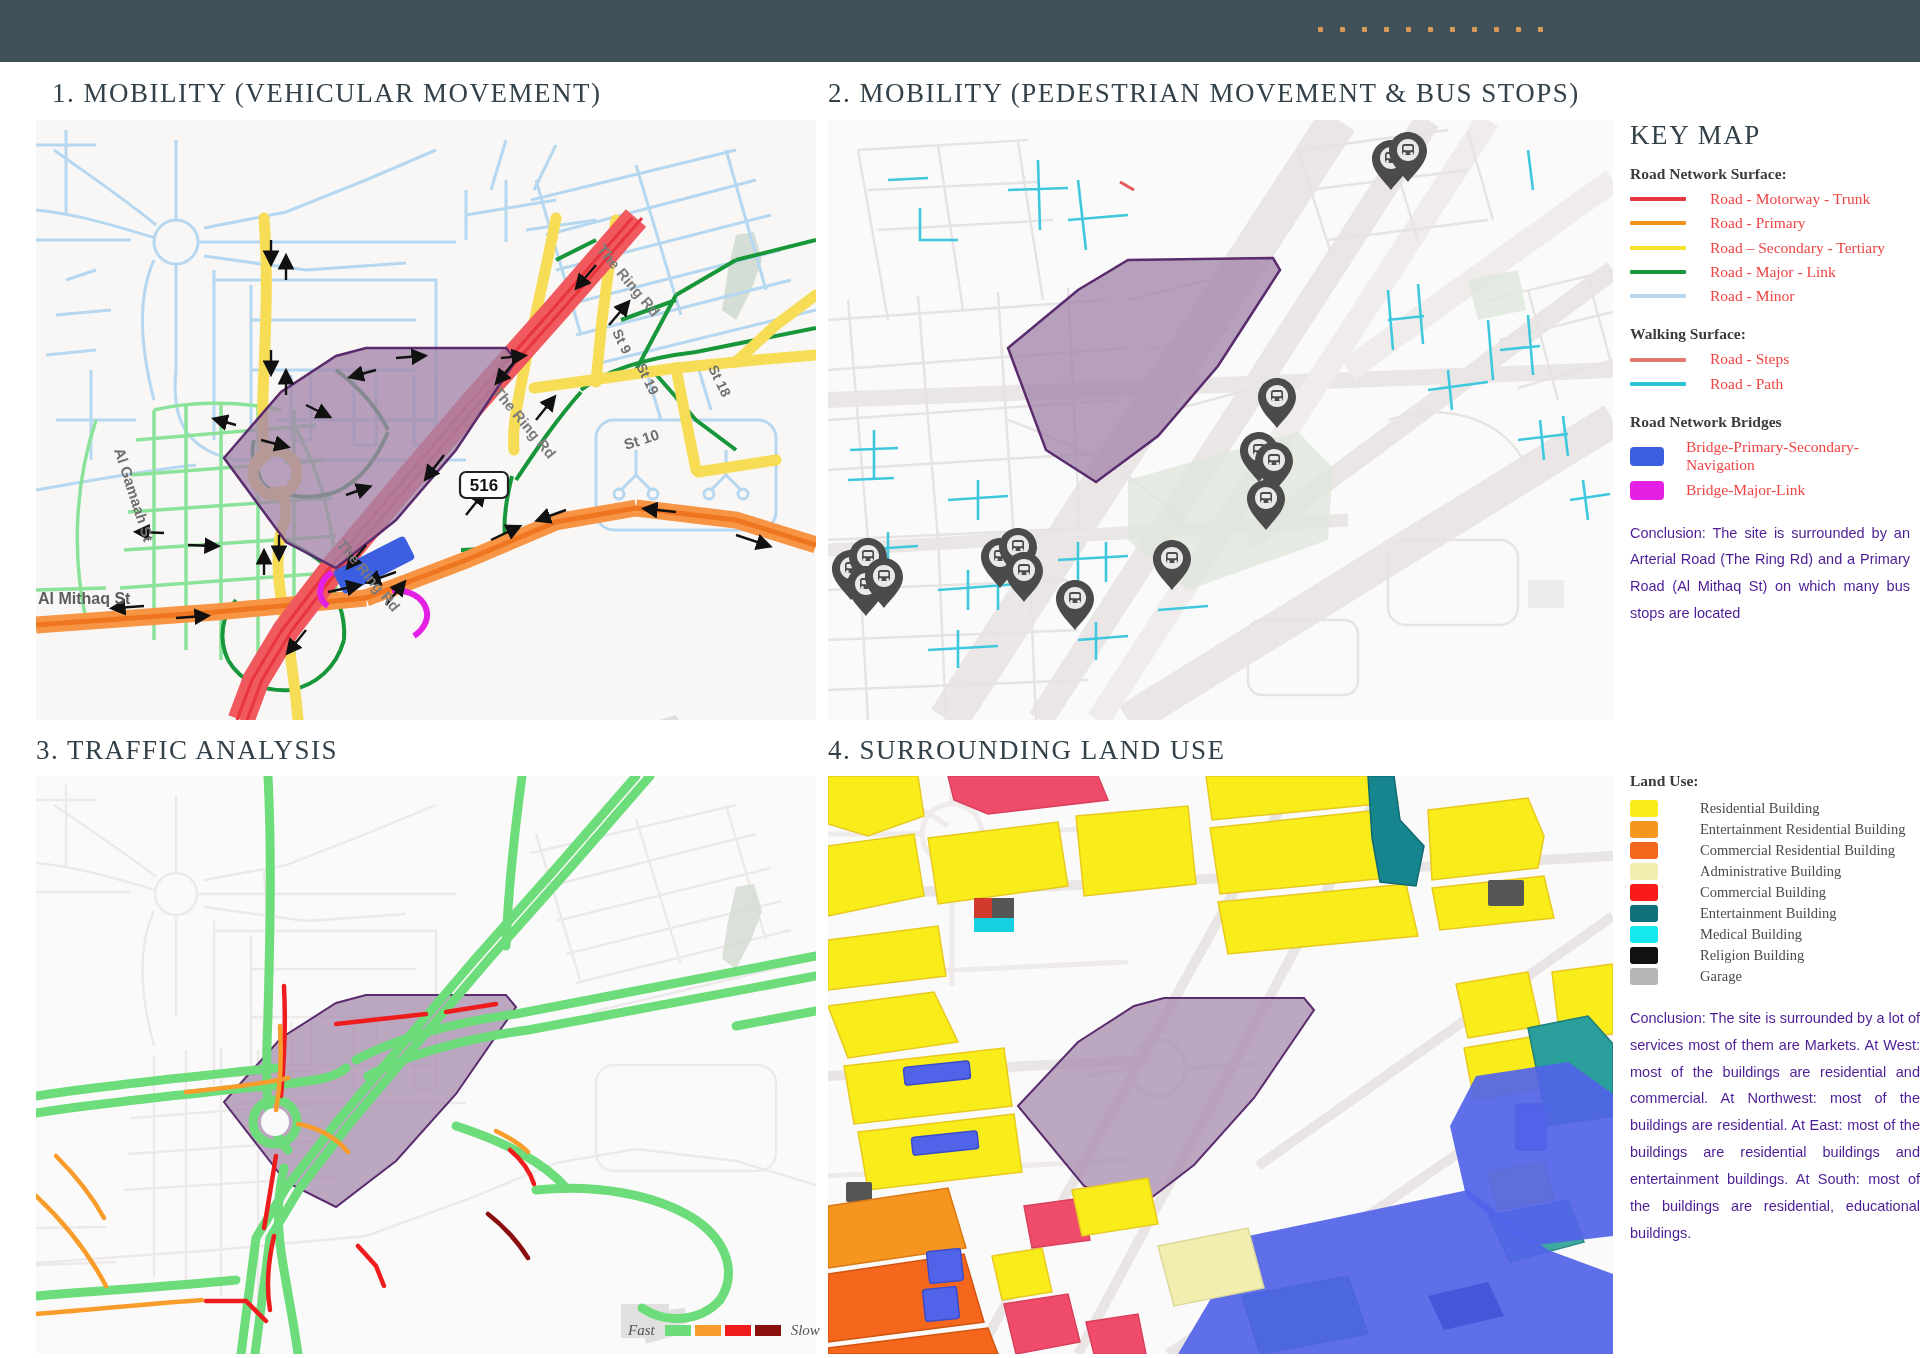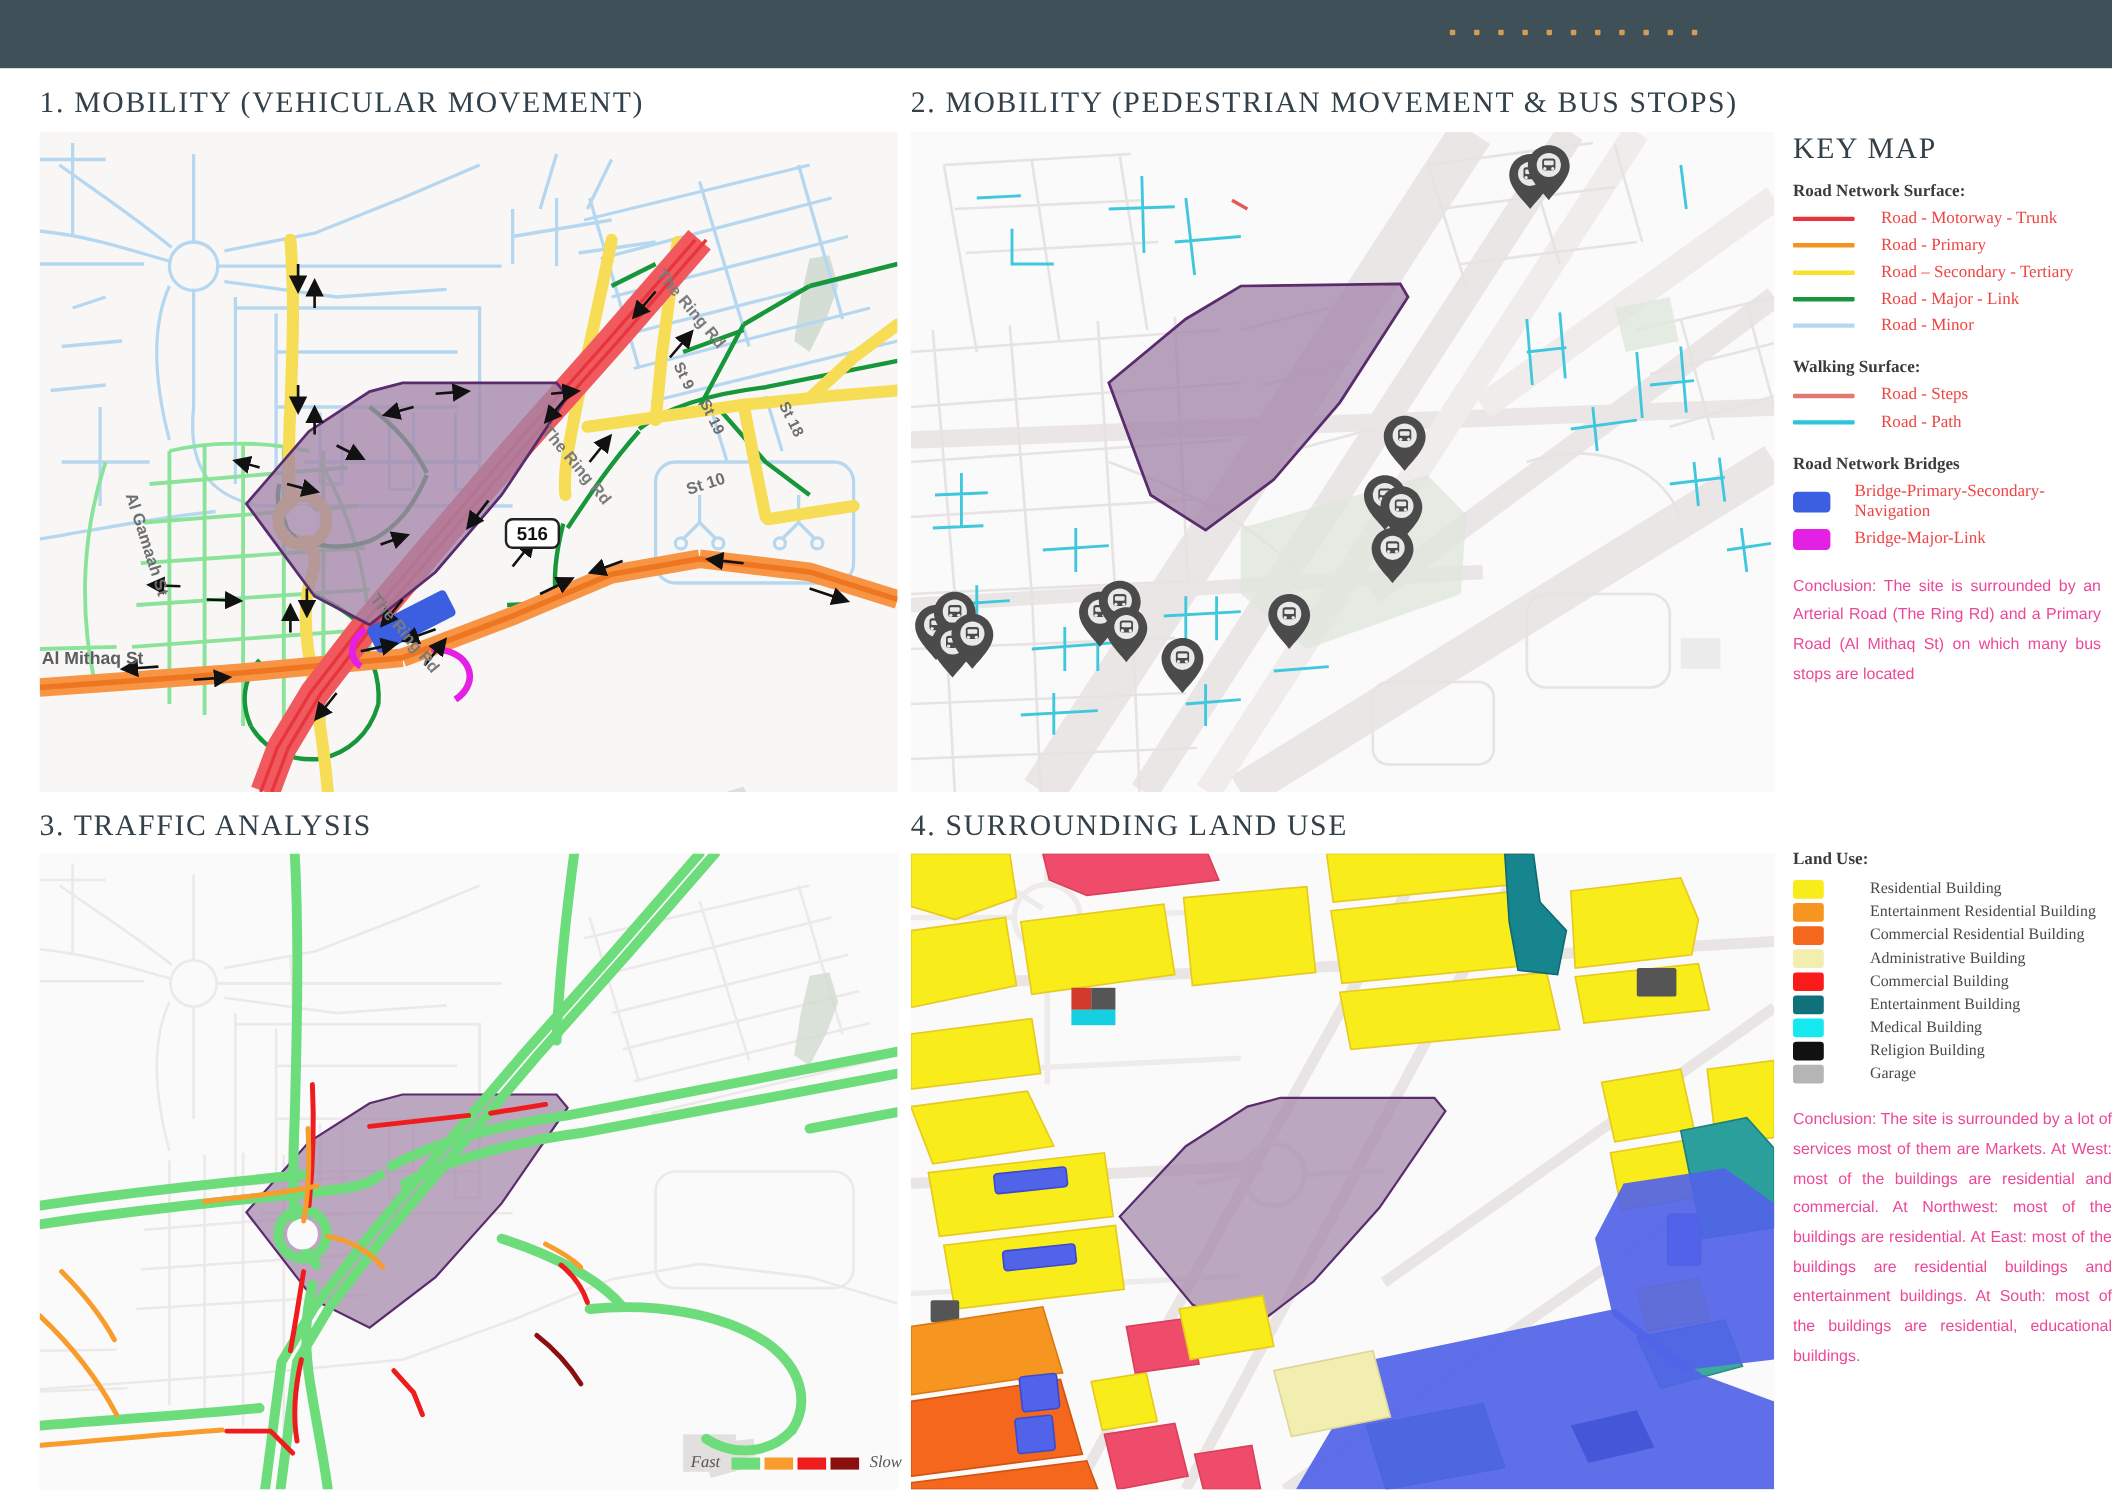--- a/index.html
+++ b/index.html
@@ -34,21 +34,21 @@
 
   
   .ptitle{
     position:absolute;
     font-family:"Liberation Serif", serif;
     font-size:27px;
     color:#33414a;
     letter-spacing:1.5px;
     white-space:nowrap;
   }
-  #t1{left:36px;top:78px;text-align:center;}
+  #t1{left:52px;top:78px;text-align:center;}
   #t2{left:828px;top:78px;}
   #t3{left:36px;top:735px;}
   #t4{left:828px;top:735px;}
 
   
   .map{
     position:absolute;overflow:hidden;background:#f7f6f5;
   }
   #m1{left:36px;top:120px;width:780px;height:600px;}
   #m2{left:828px;top:120px;width:785px;height:600px;}
@@ -71,21 +71,21 @@
   .lg-row{display:flex;align-items:center;margin:0 0 6px 0;}
   .lg-swatch-line{width:56px;height:4px;flex:0 0 56px;margin-right:24px;border-radius:1px;}
   .lg-swatch-box{width:34px;height:19px;flex:0 0 34px;margin-right:22px;border-radius:4px;}
   .lg-label{
     font-family:"Liberation Serif", serif;
     font-size:15.5px;color:#ef4444;line-height:1.18;
   }
   .lg-gap{height:14px;}
   .conclusion{
     font-family:"Liberation Sans", sans-serif;
-    font-size:14.5px;color:#ec4899;
+    font-size:14.5px;color:#4c1d95;
     text-align:justify;line-height:1.85;
     margin-top:20px;
   }
   
   .legend-col2{position:absolute;left:1630px;top:772px;width:290px;}
   .lu-row{display:flex;align-items:center;margin:0 0 4px 0;gap:24px;}
   .lu-swatch{width:28px;height:17px;flex:0 0 28px;margin-right:18px;border-radius:3px;}
   .lu-label{font-family:"Liberation Serif", serif;font-size:14.5px;color:#4a4a4a;}
 
   

